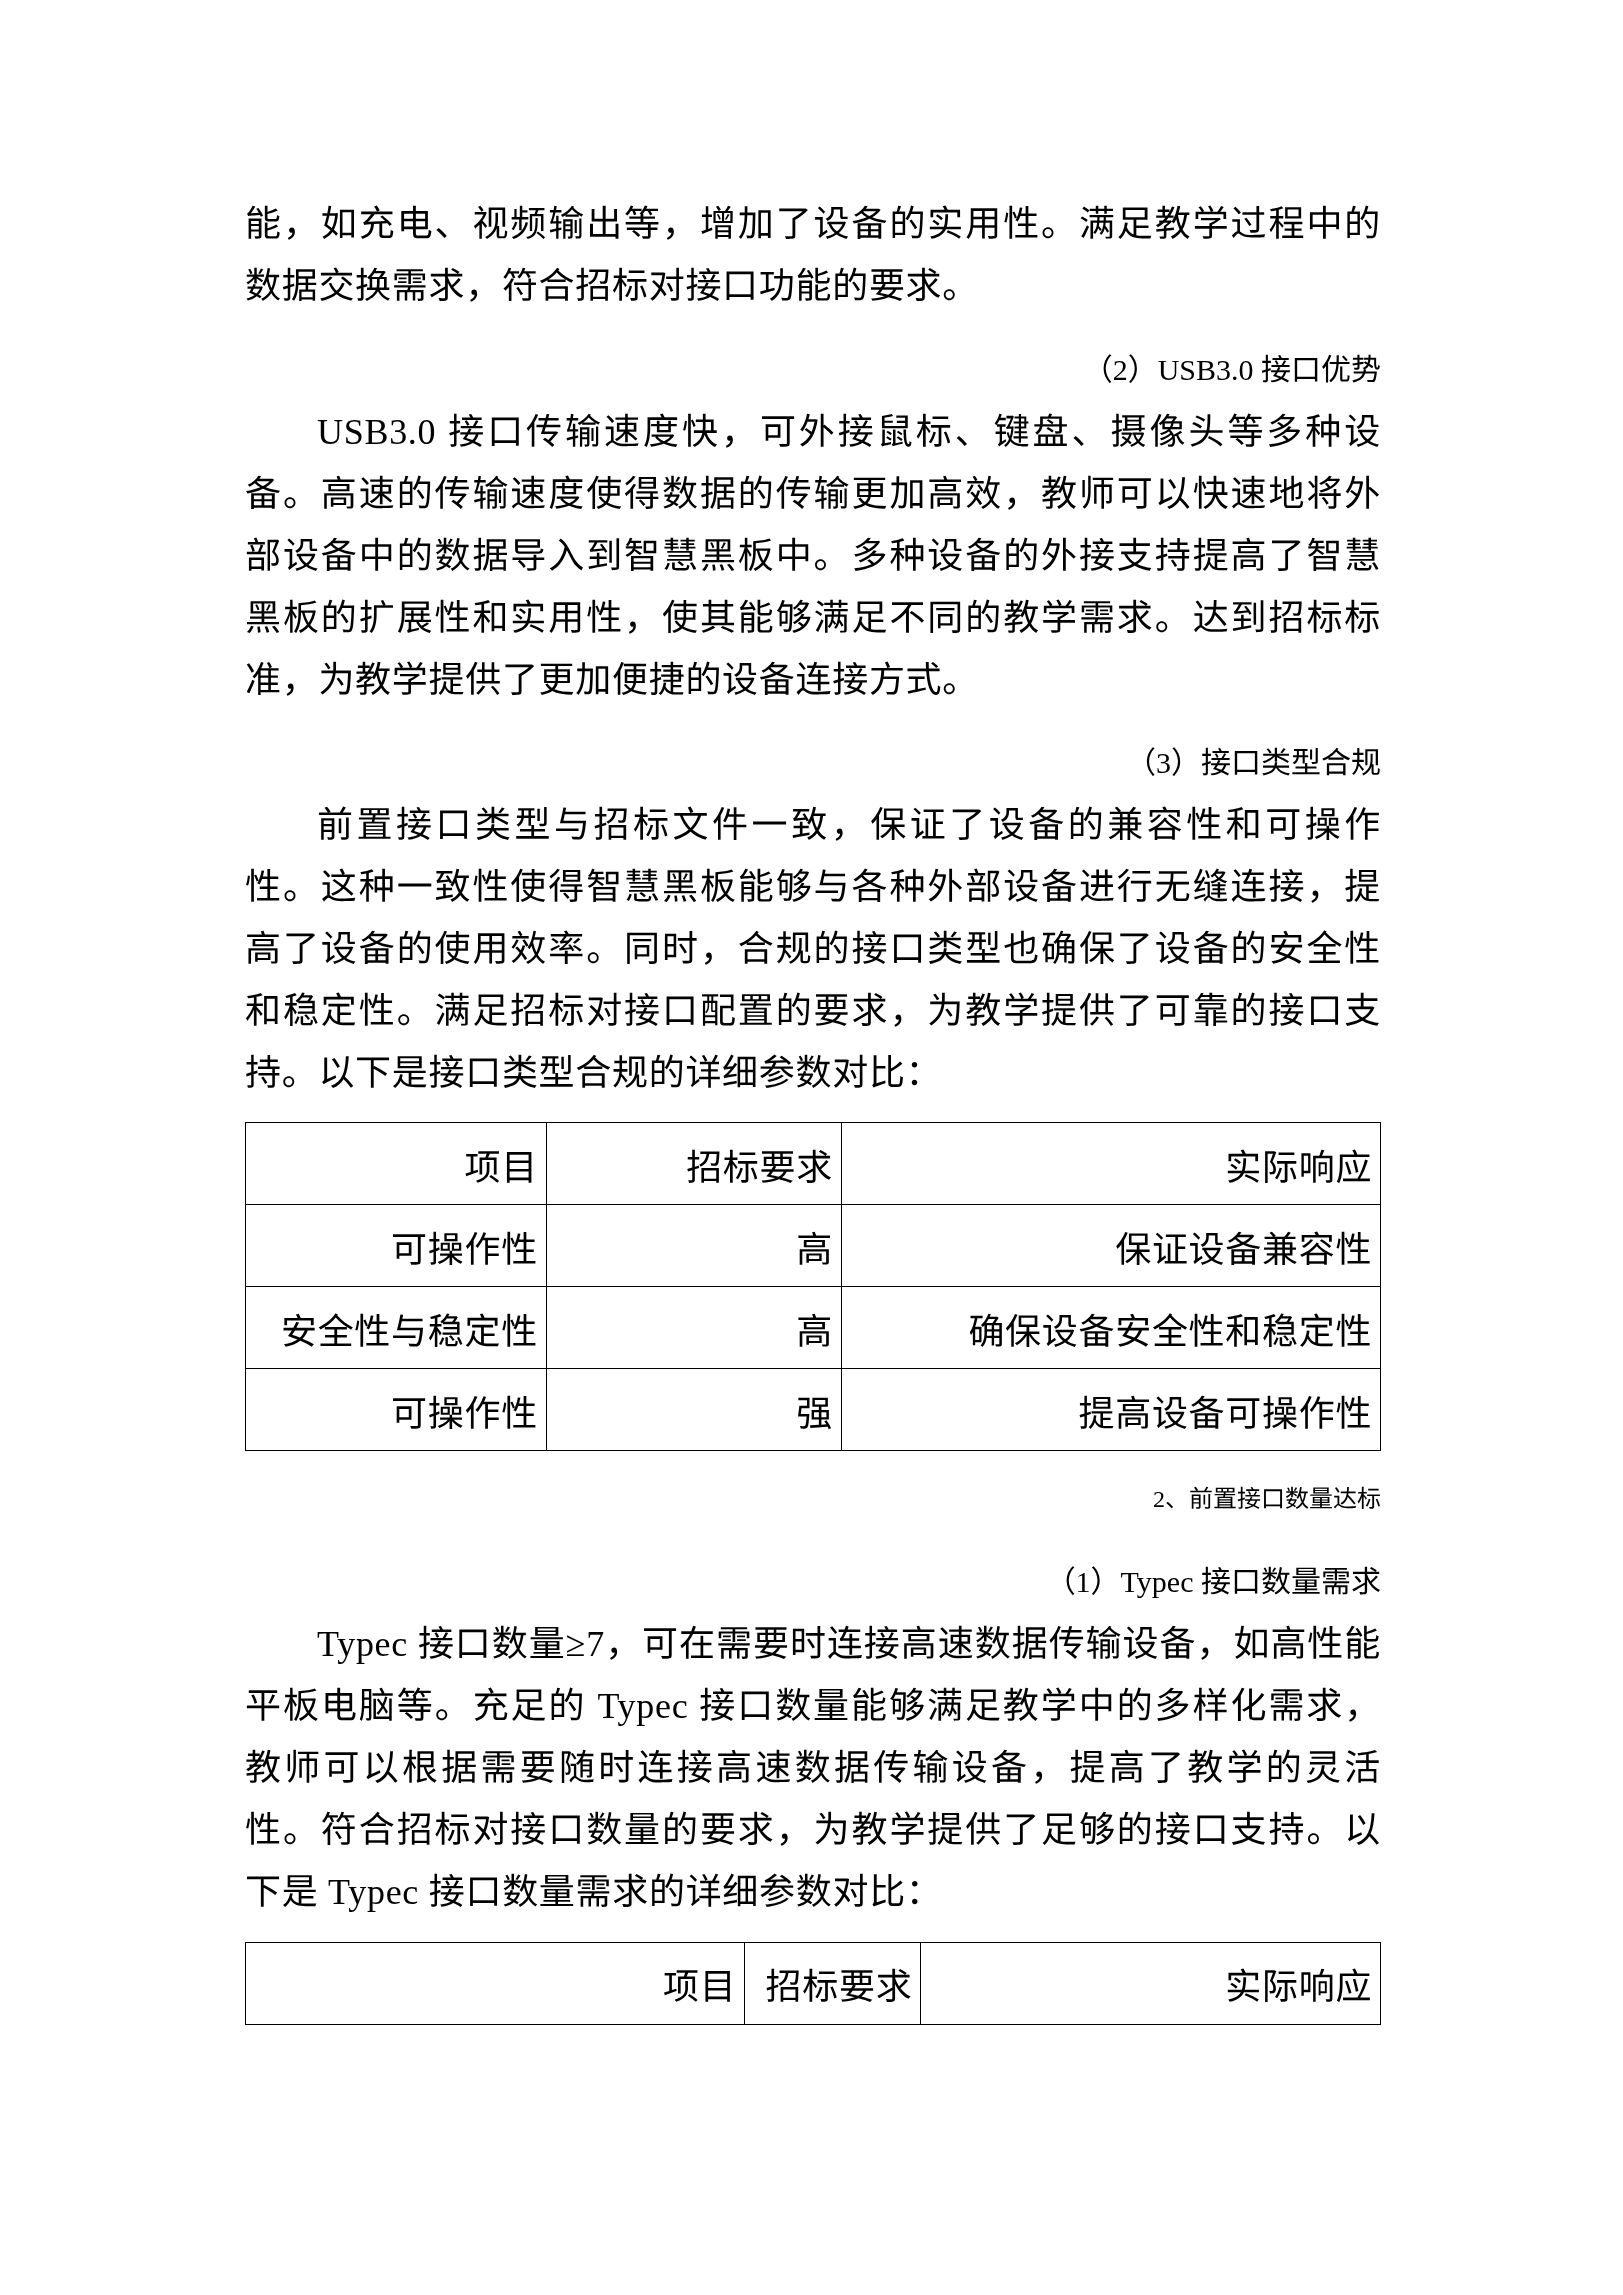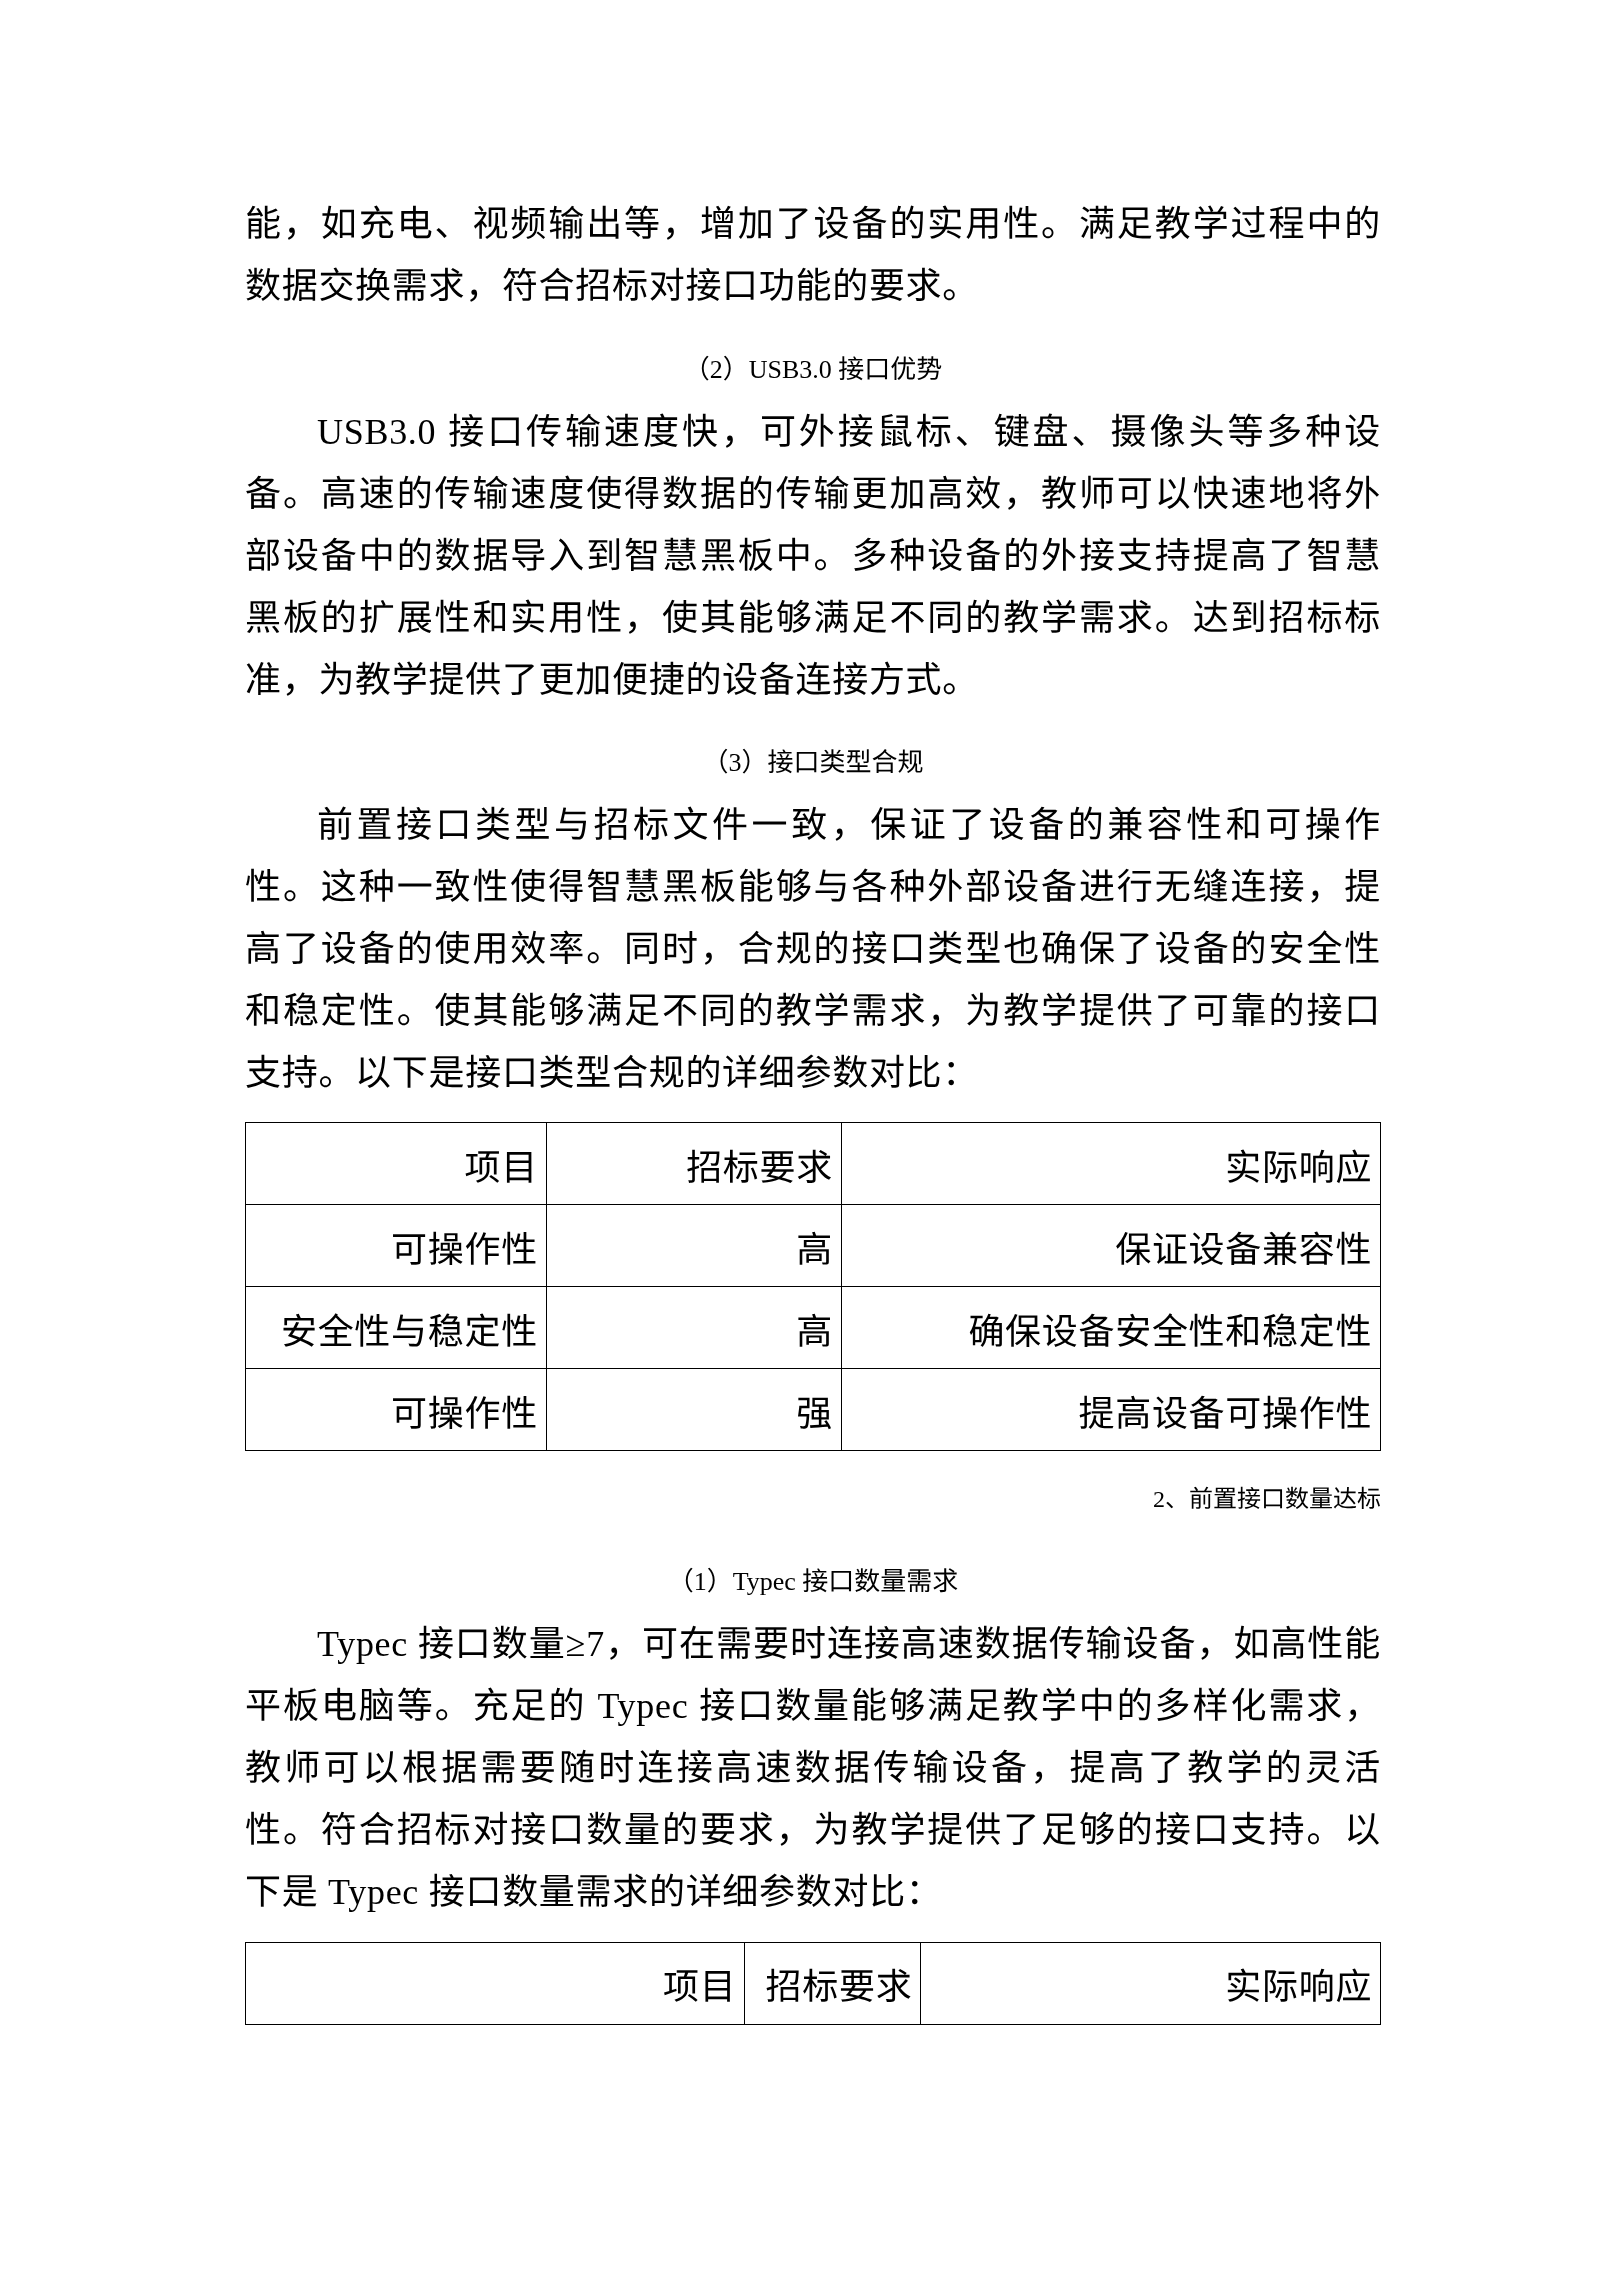--- a/index.html
+++ b/index.html
@@ -30,24 +30,24 @@
     text-align: justify;
     text-justify: inter-ideograph;
     letter-spacing: 0.7px;
   }
 
   .indent {
     text-indent: 2em;
   }
 
   .heading {
-    font-size: 26px;
+    font-size: 30px;
     line-height: 62px;
     margin-top: 21.6px;
-    text-align: center;
+    text-align: right;
   }
 
   .section-heading {
     font-size: 24px;
     line-height: 62px;
     margin-top: 13px;
     text-align: right;
   }
 
   table {
@@ -83,21 +83,21 @@
 <div class="page">
 
   <p class="body-text">能，如充电、视频输出等，增加了设备的实用性。满足教学过程中的数据交换需求，符合招标对接口功能的要求。</p>
 
   <p class="heading">（2）USB3.0 接口优势</p>
 
   <p class="body-text indent">USB3.0 接口传输速度快，可外接鼠标、键盘、摄像头等多种设备。高速的传输速度使得数据的传输更加高效，教师可以快速地将外部设备中的数据导入到智慧黑板中。多种设备的外接支持提高了智慧黑板的扩展性和实用性，使其能够满足不同的教学需求。达到招标标准，为教学提供了更加便捷的设备连接方式。</p>
 
   <p class="heading">（3）接口类型合规</p>
 
-  <p class="body-text indent">前置接口类型与招标文件一致，保证了设备的兼容性和可操作性。这种一致性使得智慧黑板能够与各种外部设备进行无缝连接，提高了设备的使用效率。同时，合规的接口类型也确保了设备的安全性和稳定性。使其能够满足不同的教学需求，为教学提供了可靠的接口支持。以下是接口类型合规的详细参数对比：</p>
+  <p class="body-text indent">前置接口类型与招标文件一致，保证了设备的兼容性和可操作性。这种一致性使得智慧黑板能够与各种外部设备进行无缝连接，提高了设备的使用效率。同时，合规的接口类型也确保了设备的安全性和稳定性。满足招标对接口配置的要求，为教学提供了可靠的接口支持。以下是接口类型合规的详细参数对比：</p>
 
   <table>
     <tbody>
       <tr>
         <td class="t1-col1">项目</td>
         <td class="t1-col2">招标要求</td>
         <td class="t1-col3">实际响应</td>
       </tr>
       <tr>
         <td>可操作性</td>

